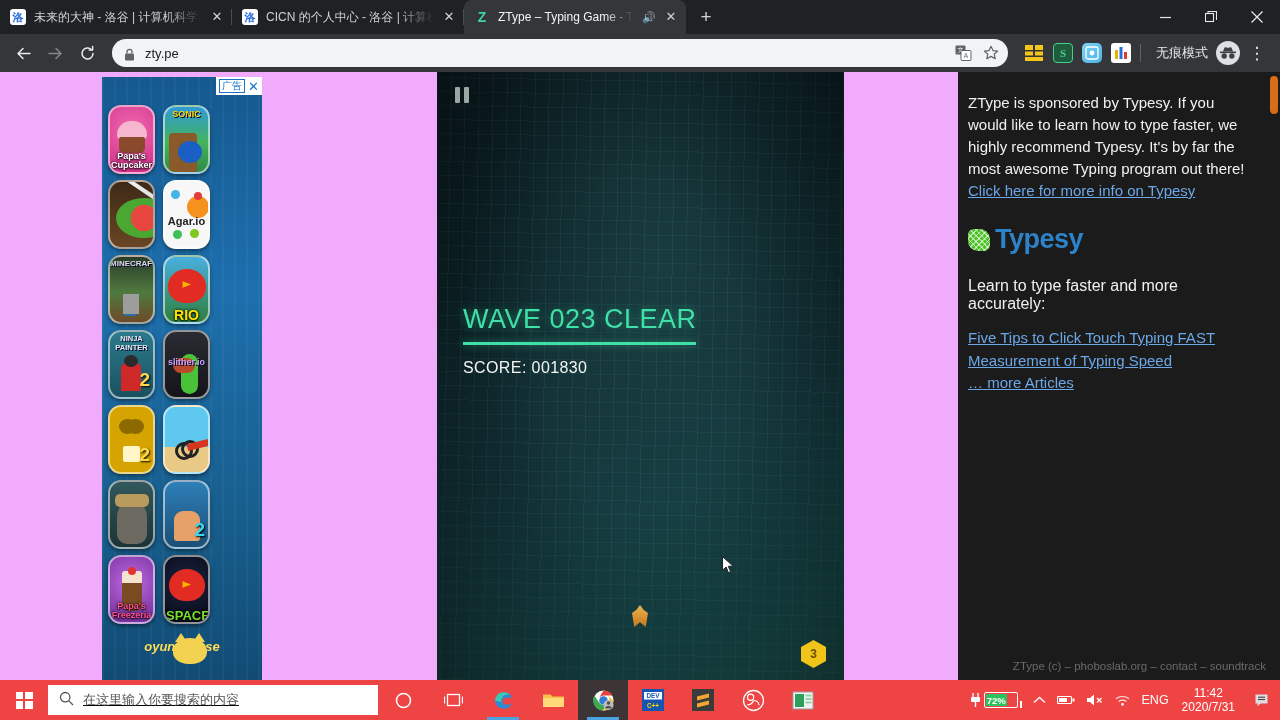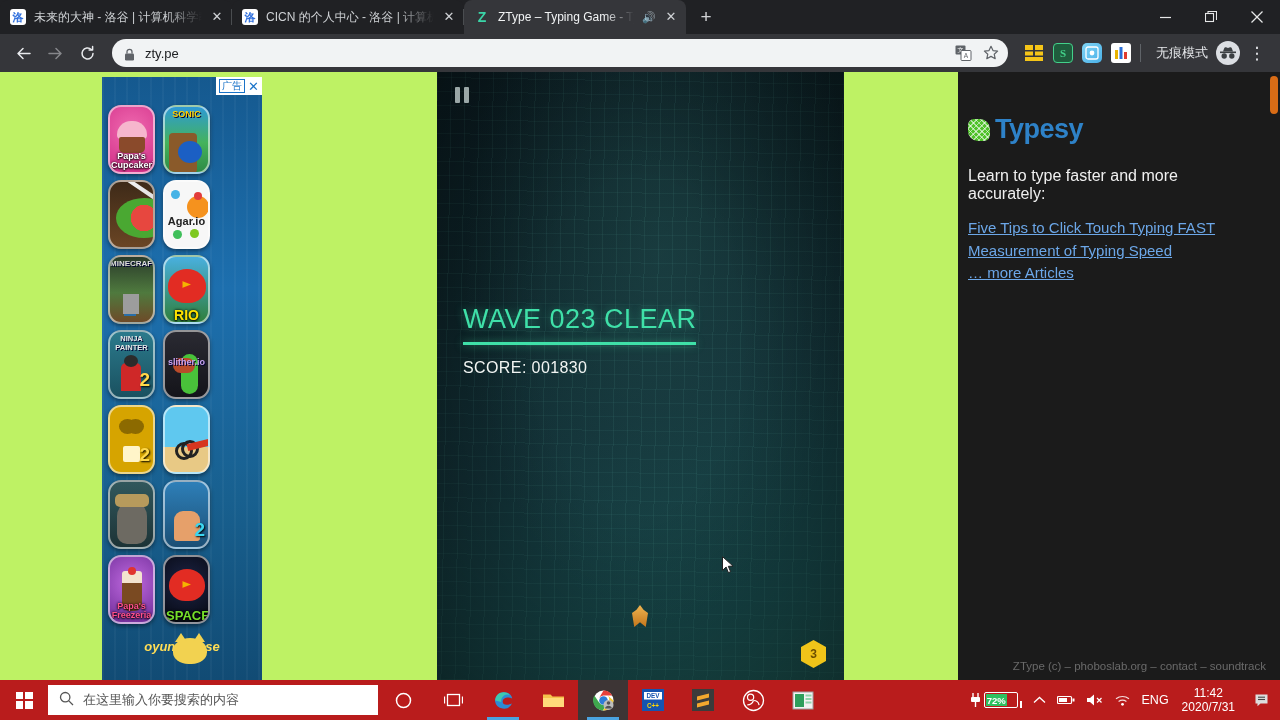--- a/index.html
+++ b/index.html
@@ -48,21 +48,21 @@
   .ext { width:20px; height:20px; border-radius:3px; display:flex; align-items:center; justify-content:center; font-size:11px; font-weight:bold; }
   .ext-grid { background:transparent; }
   .ext-s { background:#1f5c3d; color:#43d08a; border:1px solid #43d08a; border-radius:4px; font-family:"Liberation Serif",serif; }
   .ext-blue { background:linear-gradient(135deg,#7fd4f5,#4ab0e8); color:#fff; border-radius:5px; }
   .ext-bar { background:#fff; border-radius:3px; }
   .tb-sep { width:1px; height:18px; background:#5f6368; margin:0 7px; }
   .incognito-label { color:#e8eaed; font-size:13px; padding:0 6px; white-space:nowrap; }
   .incognito-av { width:24px; height:24px; border-radius:50%; background:#dcdfe3; display:flex; align-items:center; justify-content:center; }
 
   
-  .page { position:absolute; left:0; top:72px; width:1280px; height:608px; background:#bef264; overflow:hidden; }
+  .page { position:absolute; left:0; top:72px; width:1280px; height:608px; background:#f0abfc; overflow:hidden; }
 
   .scrollbar { position:absolute; right:0; top:0; width:14px; height:608px; background:#1b1b1b; }
   .scroll-thumb { position:absolute; right:2px; top:4px; width:8px; height:38px; background:#d96c16; border-radius:4px; }
 
   
   .adpanel { position:absolute; left:102px; top:5px; width:160px; height:603px;
      background:linear-gradient(180deg,#15598f 0%,#1d6fae 35%,#18608f 70%,#114b74 100%); overflow:hidden; }
   .adpanel:before{ content:""; position:absolute; inset:0;
      background:repeating-linear-gradient(90deg, rgba(255,255,255,.035) 0 2px, transparent 2px 12px);}
   .ad-badge { position:absolute; right:0; top:0; background:#fff; height:18px; display:flex; align-items:center; gap:3px; padding:0 3px; z-index:5; }
@@ -116,21 +116,21 @@
   .sp-logo-text { color:#2e82c8; font-size:27px; font-weight:bold; letter-spacing:-.5px; }
   .sp-sub { margin-top:22px; color:#f0f0f0; font-size:16px; }
   .sp-links { margin-top:14px; display:flex; flex-direction:column; }
   .sp-links a { color:#6ca7e8; font-size:15px; line-height:22.5px; text-decoration:underline; }
   .footer { position:absolute; right:14px; bottom:8px; color:#6a6a6a; font-size:11.5px; white-space:nowrap; }
 
   
   .cursor { position:absolute; left:722px; top:484px; width:12px; height:19px; z-index:40; }
 
   
-  .taskbar { position:absolute; left:0; top:680px; width:1280px; height:40px; background:#b91c1c; display:flex; align-items:center; }
+  .taskbar { position:absolute; left:0; top:680px; width:1280px; height:40px; background:#ef4444; display:flex; align-items:center;text-decoration:underline; }
   .start { width:48px; height:40px; display:flex; align-items:center; justify-content:center; }
   .winlogo { width:17px; height:17px; display:grid; grid-template-columns:1fr 1fr; grid-template-rows:1fr 1fr; gap:2px; }
   .winlogo i { background:#fff; display:block; }
   .tb-search { width:330px; height:30px; background:#fff; display:flex; align-items:center; gap:9px; padding:0 11px; }
   .tb-search-text { color:#555; font-size:13px; }
   .tb-apps { display:flex; align-items:center; }
   .tb-app { width:50px; height:40px; display:flex; align-items:center; justify-content:center; position:relative; }
   .tb-app.running:after { content:""; position:absolute; bottom:0; left:9px; right:9px; height:3px; background:#4aa3e0; }
   .tb-app.active { background:#3d3535; }
   .tray { position:absolute; right:0; top:0; height:40px; display:flex; align-items:center; gap:11px; padding-right:4px; color:#fff; }
@@ -379,20 +379,23 @@
 
       <div class="wave">WAVE 023 CLEAR</div>
       <div class="wave-rule"></div>
       <div class="score">SCORE: 001830</div>
 
       <div class="ship"></div>
       <div class="bombs">3</div>
     </div>
 
     <div class="sponsor">
+      <div class="sp-text">
+        <span>ZType is sponsored by Typesy. If you would like to learn how to type faster, we highly recommend Typesy. It's by far the most awesome Typing program out there! </span><a class="sp-link" href="#">Click here for more info on Typesy</a>
+      </div>
 
       <div class="sp-logo">
         <span class="sp-logo-mark"></span>
         <span class="sp-logo-text">Typesy</span>
       </div>
 
       <div class="sp-sub">Learn to type faster and more accurately:</div>
 
       <div class="sp-links">
         <a href="#">Five Tips to Click Touch Typing FAST</a>

